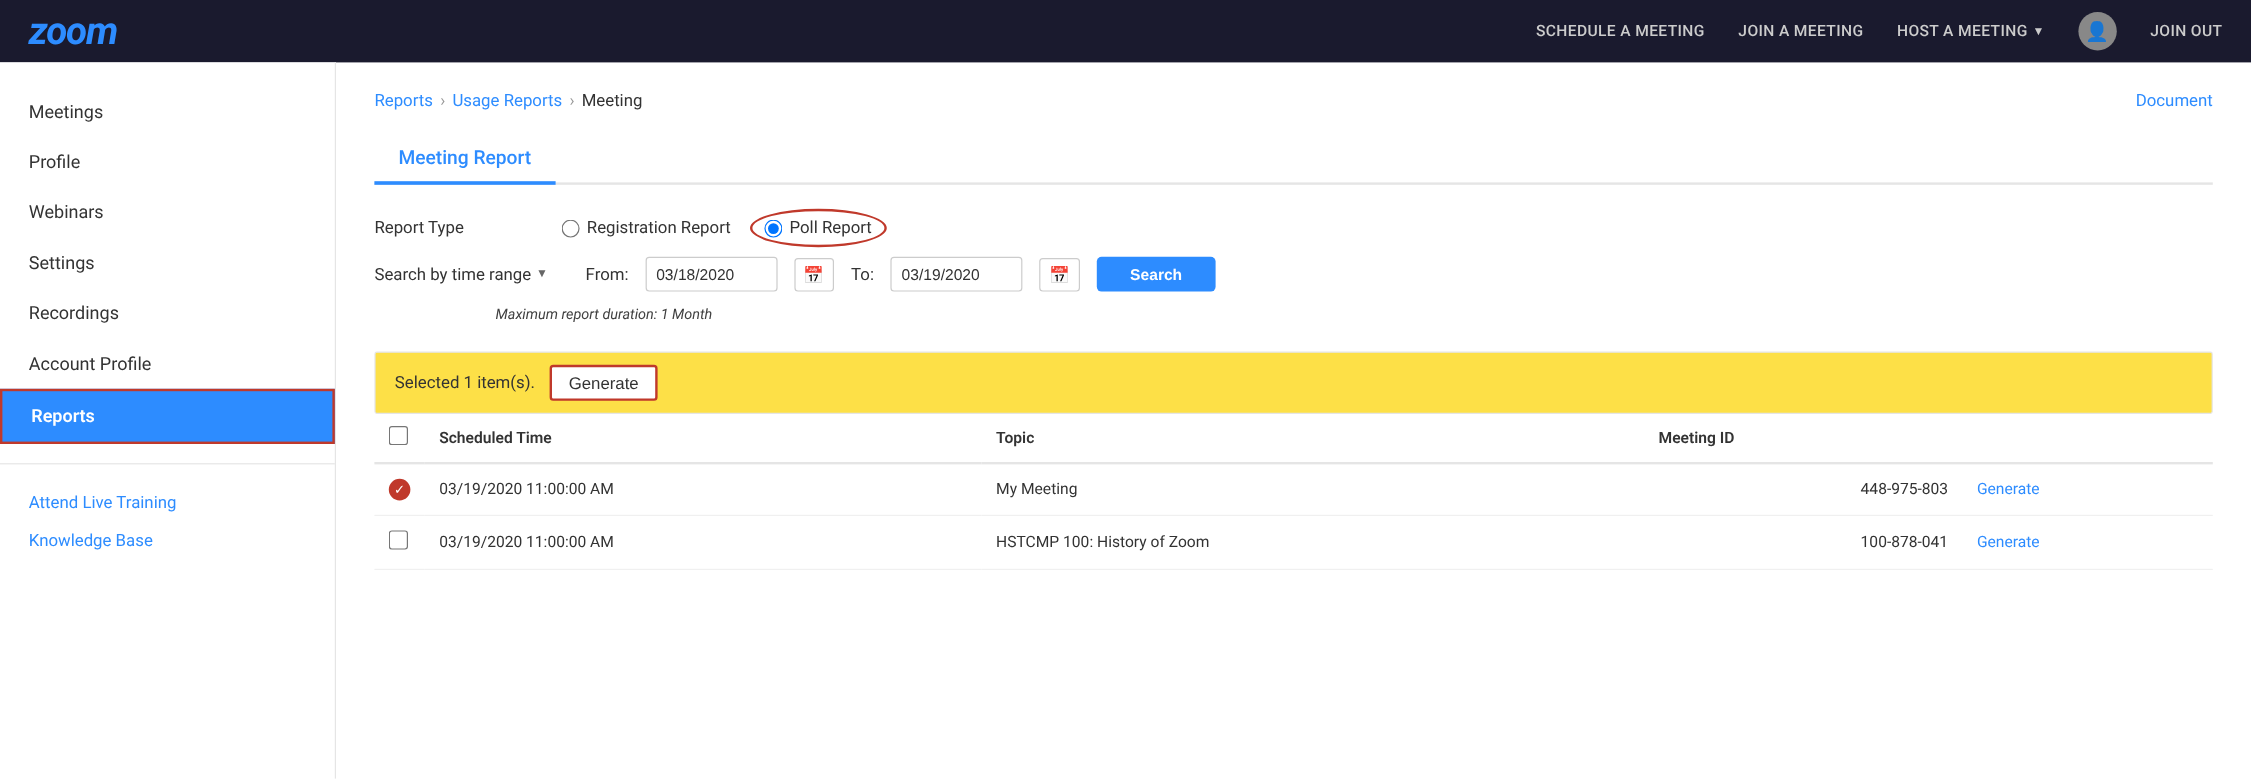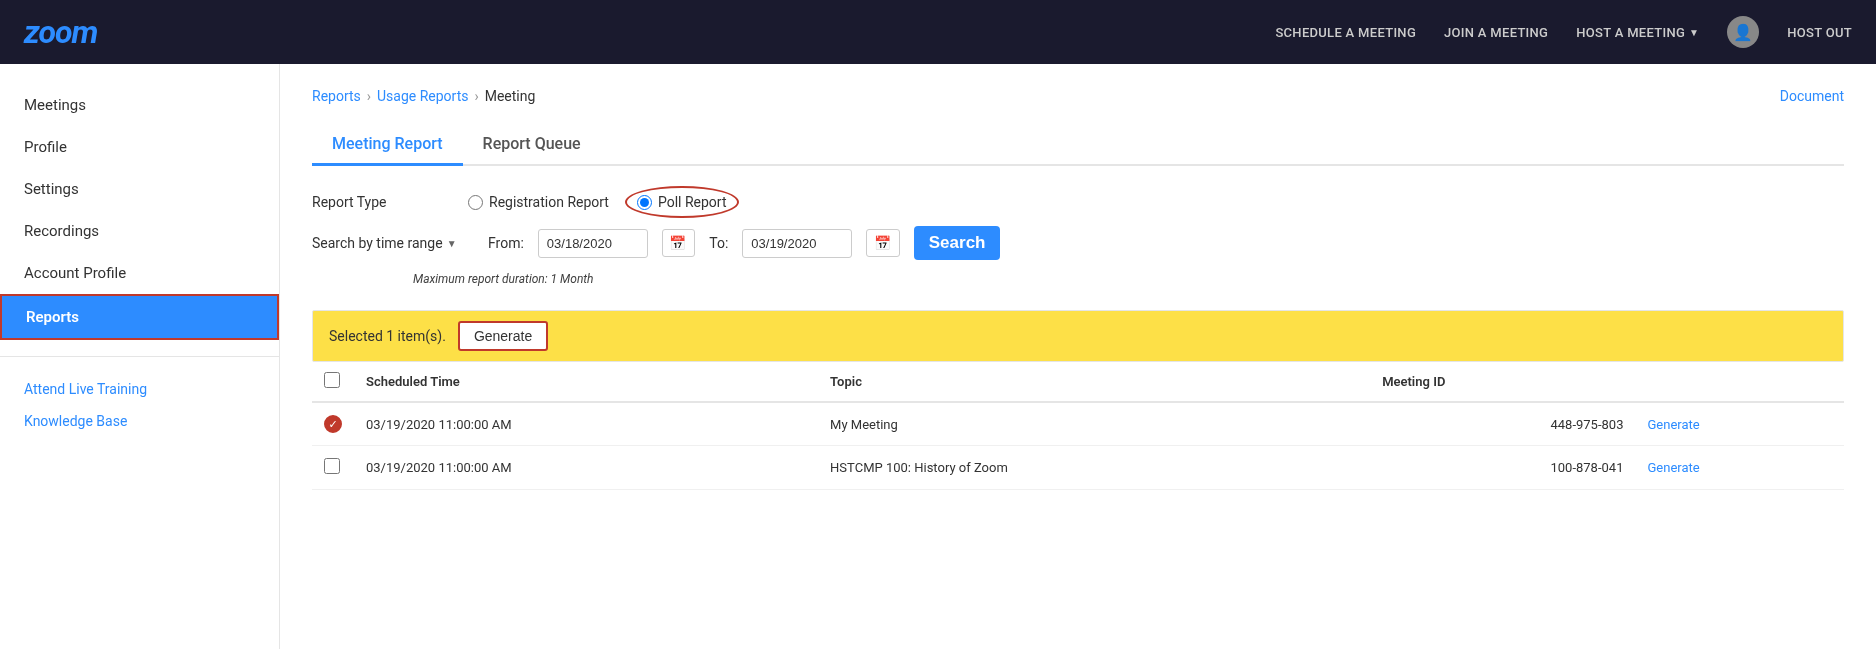--- a/index.html
+++ b/index.html
@@ -1,21 +1,21 @@
 <!DOCTYPE html>
 <html><head>
   <meta charset="utf-8">
   <style>
     * { box-sizing: border-box; margin: 0; padding: 0; }
     body { font-family: -apple-system, BlinkMacSystemFont, 'Segoe UI', Roboto, sans-serif; background: #fff; color: #333; font-size: 14px; }
 
     
     .top-nav {
       background: #1a1a2e;
-      height: 64px;
+      height: 52px;
       display: flex;
       align-items: center;
       justify-content: space-between;
       padding: 0 24px;
     }
     .top-nav .logo {
       font-size: 32px;
       font-weight: 700;
       color: #2d8cff;
       font-style: italic;
@@ -237,22 +237,22 @@
       padding: 5px 7px;
       cursor: pointer;
       font-size: 14px;
       color: #666;
     }
     .search-btn {
       background: #2d8cff;
       color: #fff;
       border: none;
       border-radius: 4px;
-      padding: 7px 15px;
-      font-size: 17px;
+      padding: 7px 28px;
+      font-size: 13px;
       font-weight: 600;
       cursor: pointer;
     }
     .max-duration {
       font-size: 12px;
       color: #404040;
       font-style: italic;
       margin-left: 101px;
       margin-top: 4px;
     }
@@ -346,32 +346,35 @@
   <div class="top-nav-links">
     <a href="#">SCHEDULE A MEETING</a>
     <a href="#">JOIN A MEETING</a>
     <a href="#" class="host-meeting-link">
       <span>HOST A MEETING</span>
       <span style="font-size:10px;">▼</span>
     </a>
     <div class="avatar-circle">
       <span>👤</span>
     </div>
-    <a href="#">HOST OUT</a>
+    <a href="#">JOIN OUT</a>
   </div>
 </nav>
 
 <div class="layout">
 
   <aside class="sidebar">
     <a class="sidebar-item" href="#">
       <span>Meetings</span>
     </a>
     <a class="sidebar-item" href="#">
       <span>Profile</span>
+    </a>
+    <a class="sidebar-item" href="#">
+      <span>Webinars</span>
     </a>
     <a class="sidebar-item" href="#">
       <span>Settings</span>
     </a>
     <a class="sidebar-item" href="#">
       <span>Recordings</span>
     </a>
     <a class="sidebar-item" href="#">
       <span>Account Profile</span>
     </a>
@@ -393,21 +396,20 @@
         <span class="breadcrumb-sep">›</span>
         <a class="breadcrumb-link" href="#">Usage Reports</a>
         <span class="breadcrumb-sep">›</span>
         <span class="breadcrumb-current">Meeting</span>
       </div>
       <a class="breadcrumb-doc" href="#">Document</a>
     </div>
 
     <div class="tabs">
       <div class="tab active">Meeting Report</div>
-      <div class="tab">Report Queue</div>
     </div>
 
     <div class="report-form">
 
       <div class="form-row">
         <div class="form-label">Report Type</div>
         <div class="radio-group">
           <label class="radio-option">
             <input type="radio" name="report_type" style="">
             <span>Registration Report</span>

